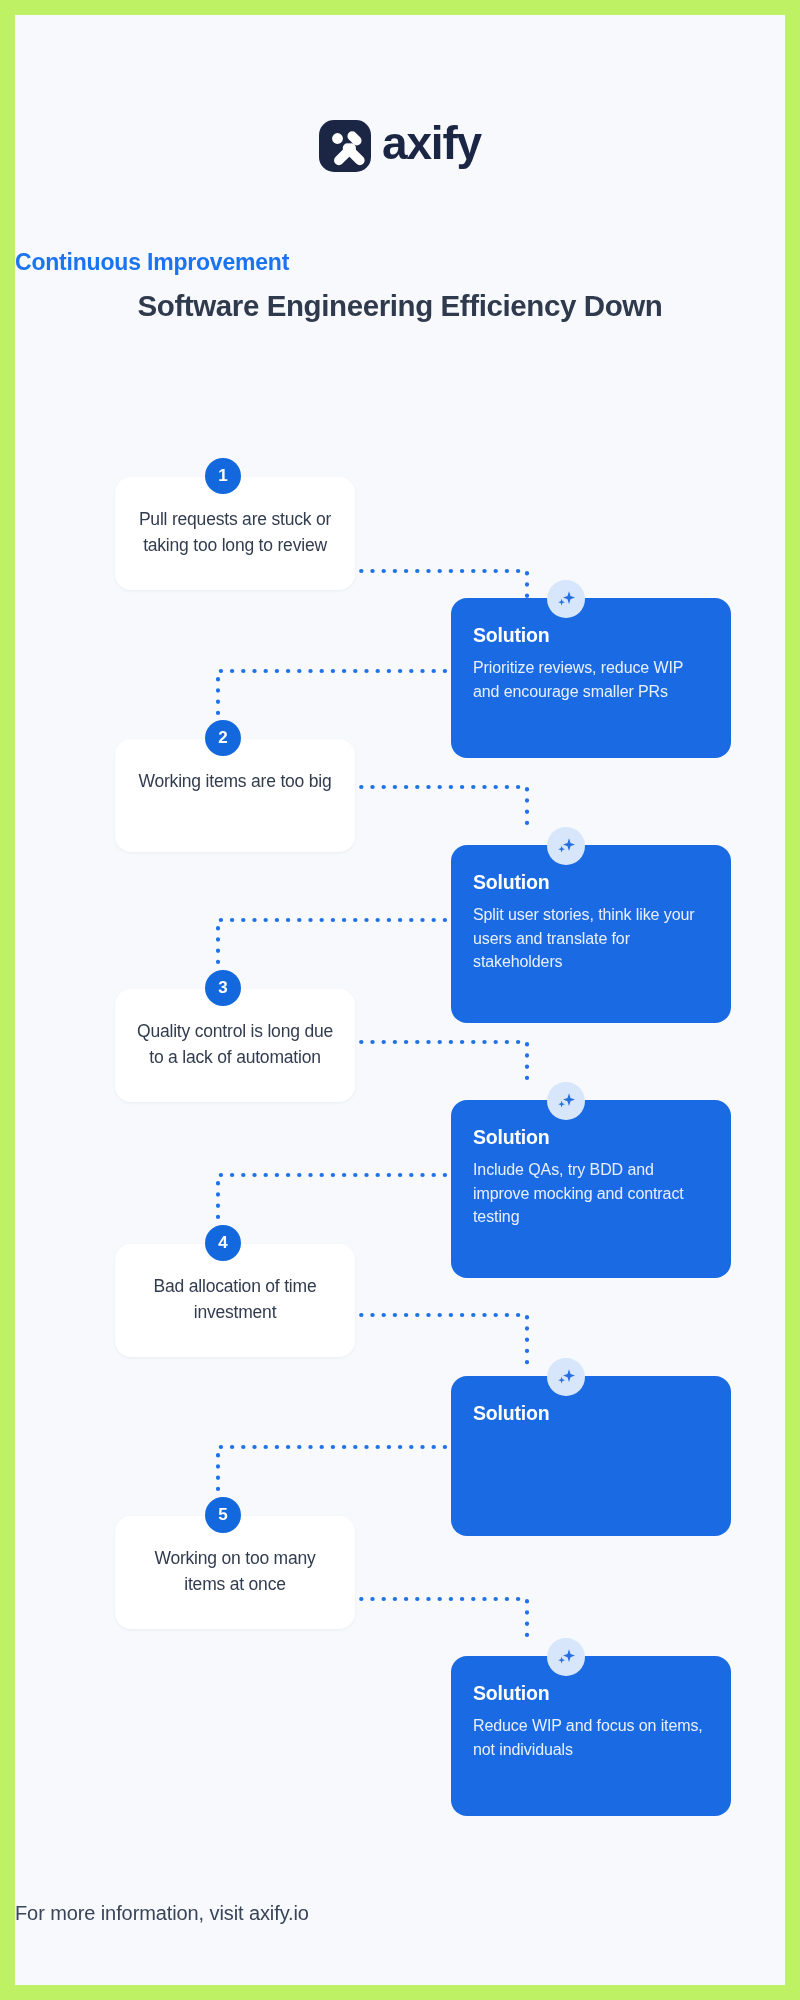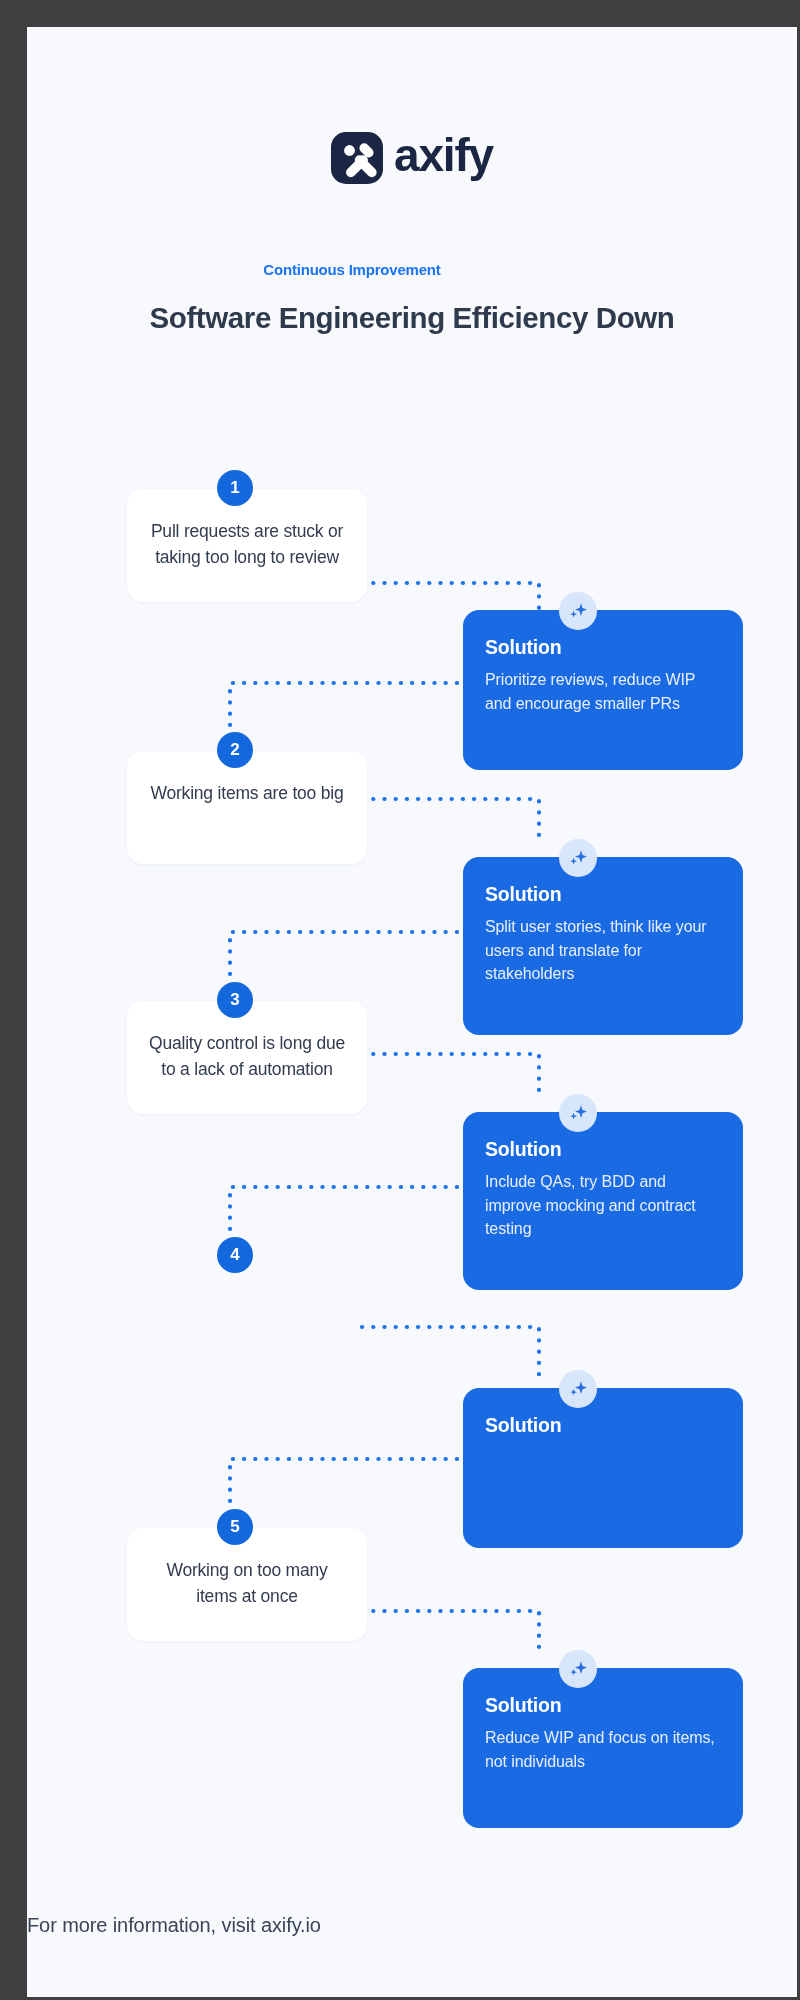--- a/index.html
+++ b/index.html
@@ -14,22 +14,22 @@
     font-family: "Liberation Sans", sans-serif;
     position: relative;
     overflow: hidden;
   }
 
   .page-frame {
     position: absolute;
     left: 0; top: 0;
     width: 800px;
     height: 2000px;
-    background: #404040;
-    padding: 27px;
+    background: #bef264;
+    padding: 15px;
   }
 
   .page-inner {
     position: relative;
     width: 770px;
     height: 1970px;
     background: #f7f9fc;
     overflow: hidden;
   }
 
@@ -58,23 +58,22 @@
     letter-spacing: -1.2px;
     line-height: 1;
     padding-bottom: 6px;
   }
 
   
   .eyebrow {
     position: absolute;
     left: 0; top: 234px;
     width: 650px;
-    text-align: center;
     color: #1a73f0;
-    font-size: 15px;
+    font-size: 23px;
     font-weight: 700;
     letter-spacing: -0.2px;
   }
   .headline {
     position: absolute;
     left: 40px; top: 272px;
     width: 690px;
     text-align: center;
     color: #303a4d;
     font-size: 29.5px;
@@ -260,20 +259,23 @@
           <path d="M13 2.2 L14.5 7.0 L19 8.6 L14.5 10.2 L13 15 L11.5 10.2 L7 8.6 L11.5 7.0 Z" fill="#2a6fe0"></path>
           <path d="M5.6 9.8 L6.5 12.3 L9 13.2 L6.5 14.1 L5.6 16.6 L4.7 14.1 L2.2 13.2 L4.7 12.3 Z" fill="#2a6fe0"></path>
         </svg>
       </div>
       <div class="solution" style="left:436px; top:1085px; height:178px;">
         <div class="solution-title">Solution</div>
         <div class="solution-text">Include QAs, try BDD and improve mocking and contract testing</div>
       </div>
 
       <div class="badge" style="left:190px; top:1210px;">4</div>
+      <div class="pitfall" style="left:100px; top:1229px; height:113px;">
+        <div class="pitfall-text">Bad allocation of time investment</div>
+      </div>
 
       <div class="spark" style="left:532px; top:1343px;">
         <svg width="20" height="20" viewBox="0 0 20 20">
           <path d="M13 2.2 L14.5 7.0 L19 8.6 L14.5 10.2 L13 15 L11.5 10.2 L7 8.6 L11.5 7.0 Z" fill="#2a6fe0"></path>
           <path d="M5.6 9.8 L6.5 12.3 L9 13.2 L6.5 14.1 L5.6 16.6 L4.7 14.1 L2.2 13.2 L4.7 12.3 Z" fill="#2a6fe0"></path>
         </svg>
       </div>
       <div class="solution" style="left:436px; top:1361px; height:160px;">
         <div class="solution-title">Solution</div>
       </div>

